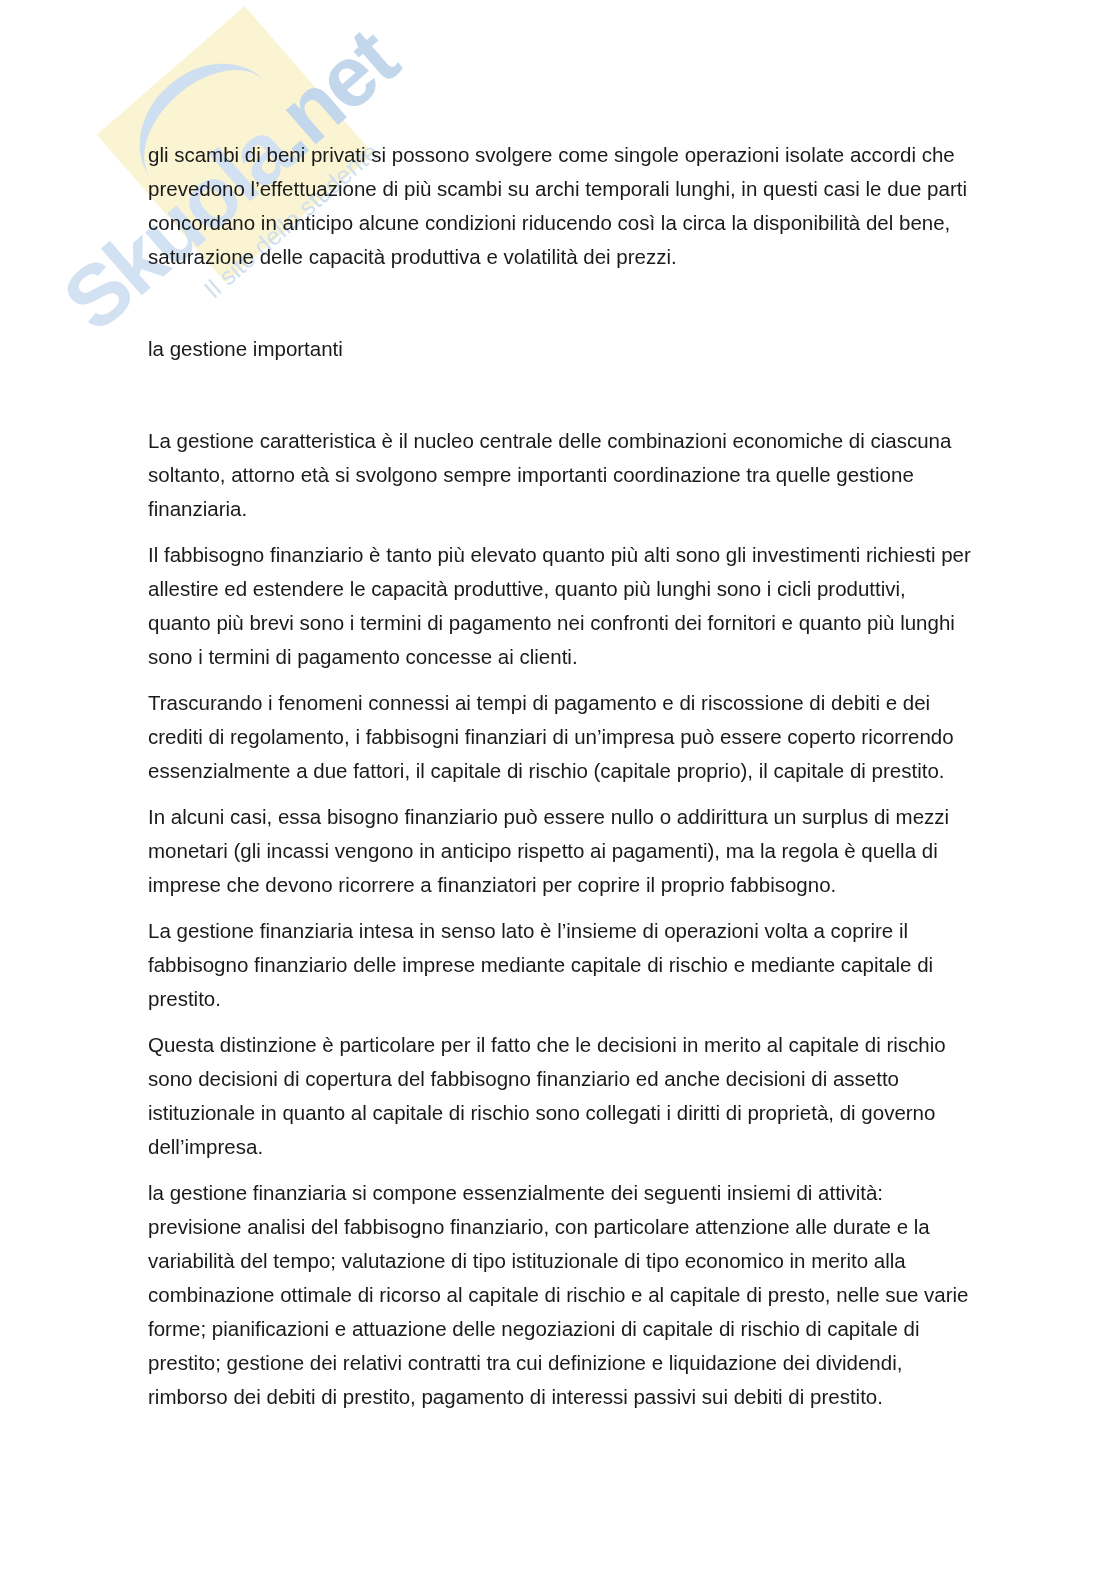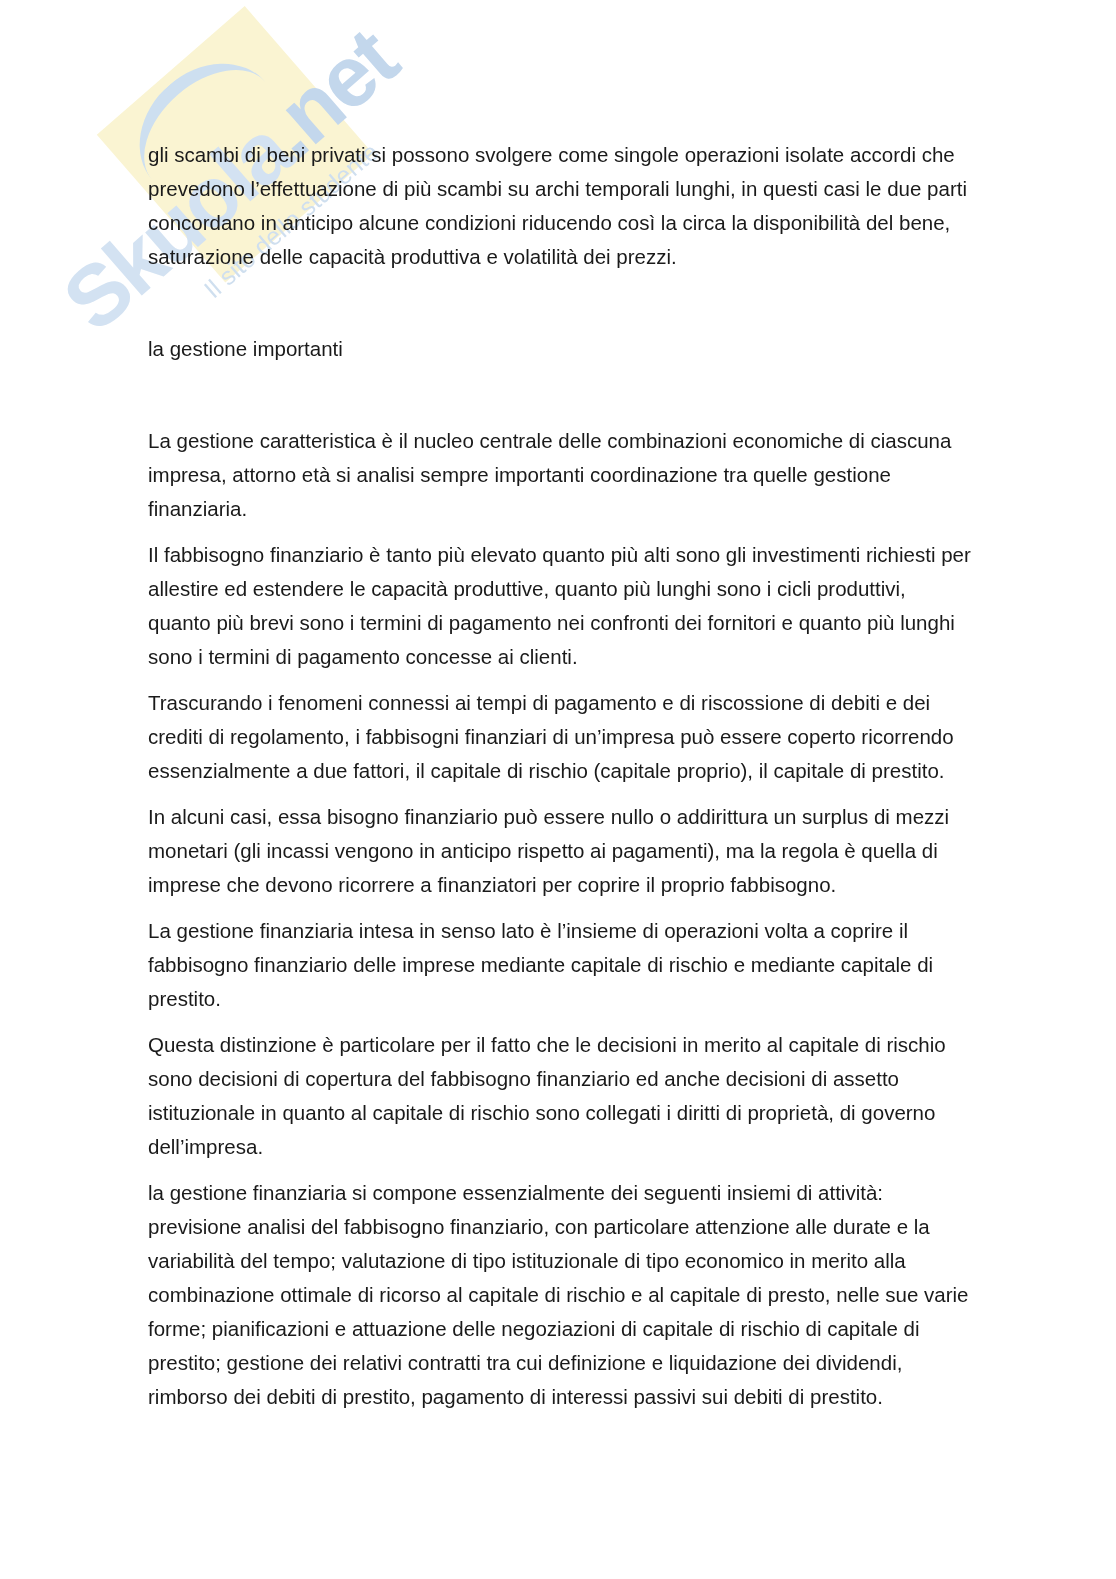--- a/index.html
+++ b/index.html
@@ -117,21 +117,21 @@
   <div id="doc">
 
     <p class="para">gli scambi di beni privati si possono svolgere come singole operazioni isolate accordi che prevedono l’effettuazione di più scambi su archi temporali lunghi, in questi casi le due parti concordano in anticipo alcune condizioni riducendo così la circa la disponibilità del bene, saturazione delle capacità produttiva e volatilità dei prezzi.</p>
 
     <div class="gap"></div>
 
     <p class="para">la gestione importanti</p>
 
     <div class="gap"></div>
 
-    <p class="para">La gestione caratteristica è il nucleo centrale delle combinazioni economiche di ciascuna impresa, attorno età si analisi sempre importanti coordinazione tra quelle gestione finanziaria.</p>
+    <p class="para">La gestione caratteristica è il nucleo centrale delle combinazioni economiche di ciascuna soltanto, attorno età si svolgono sempre importanti coordinazione tra quelle gestione finanziaria.</p>
     <p class="para">Il fabbisogno finanziario è tanto più elevato quanto più alti sono gli investimenti richiesti per allestire ed estendere le capacità produttive, quanto più lunghi sono i cicli produttivi, quanto più brevi sono i termini di pagamento nei confronti dei fornitori e quanto più lunghi sono i termini di pagamento concesse ai clienti.</p>
     <p class="para">Trascurando i fenomeni connessi ai tempi di pagamento e di riscossione di debiti e dei crediti di regolamento, i fabbisogni finanziari di un’impresa può essere coperto ricorrendo essenzialmente a due fattori, il capitale di rischio (capitale proprio), il capitale di prestito.</p>
     <p class="para">In alcuni casi, essa bisogno finanziario può essere nullo o addirittura un surplus di mezzi monetari (gli incassi vengono in anticipo rispetto ai pagamenti), ma la regola è quella di imprese che devono ricorrere a finanziatori per coprire il proprio fabbisogno.</p>
     <p class="para">La gestione finanziaria intesa in senso lato è l’insieme di operazioni volta a coprire il fabbisogno finanziario delle imprese mediante capitale di rischio e mediante capitale di prestito.</p>
     <p class="para">Questa distinzione è particolare per il fatto che le decisioni in merito al capitale di rischio sono decisioni di copertura del fabbisogno finanziario ed anche decisioni di assetto istituzionale in quanto al capitale di rischio sono collegati i diritti di proprietà, di governo dell’impresa.</p>
     <p class="para">la gestione finanziaria si compone essenzialmente dei seguenti insiemi di attività: previsione analisi del fabbisogno finanziario, con particolare attenzione alle durate e la variabilità del tempo; valutazione di tipo istituzionale di tipo economico in merito alla combinazione ottimale di ricorso al capitale di rischio e al capitale di presto, nelle sue varie forme; pianificazioni e attuazione delle negoziazioni di capitale di rischio di capitale di prestito; gestione dei relativi contratti tra cui definizione e liquidazione dei dividendi, rimborso dei debiti di prestito, pagamento di interessi passivi sui debiti di prestito.</p>
 
   </div>
 </div>
 

